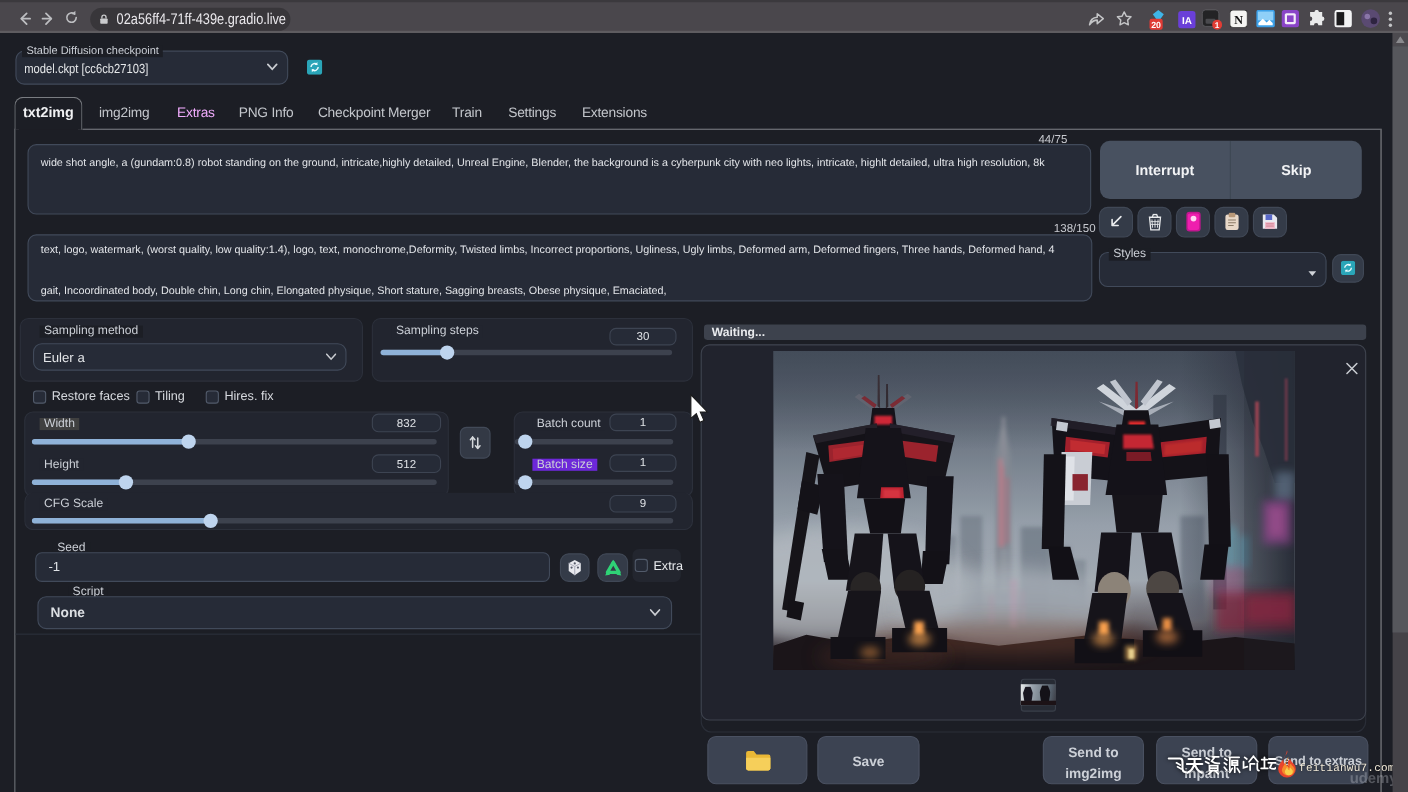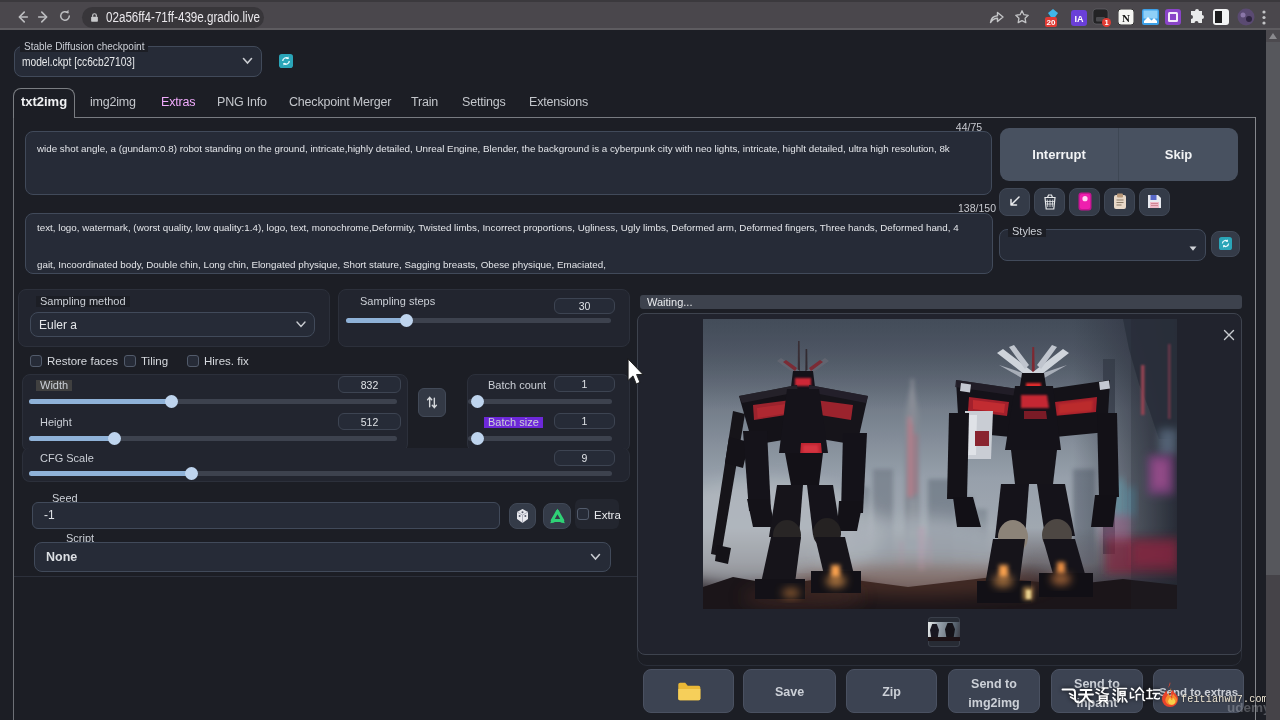--- a/index.html
+++ b/index.html
@@ -129,21 +129,21 @@
     <div class="abs" style="left:13px;top:58px;width:62px;height:30px;border:1px solid #7a7d82;border-bottom:none;border-radius:8px 8px 0 0;background:#1c1e25;"></div>
     <div class="abs" style="left:13px;top:64px;width:62px;text-align:center;font-size:13px;font-weight:bold;color:#f0f1f3;">txt2img</div>
     <div class="abs" style="top:65px;left:90px;font-size:12.5px;color:#c3c6cb;letter-spacing:-0.2px;">img2img</div>
     <div class="abs" style="top:65px;left:161px;font-size:12.5px;color:#f0abfc;letter-spacing:-0.2px;">Extras</div>
     <div class="abs" style="top:65px;left:217px;font-size:12.5px;color:#c3c6cb;letter-spacing:-0.2px;">PNG Info</div>
     <div class="abs" style="top:65px;left:289px;font-size:12.5px;color:#c3c6cb;letter-spacing:-0.2px;">Checkpoint Merger</div>
     <div class="abs" style="top:65px;left:411px;font-size:12.5px;color:#c3c6cb;letter-spacing:-0.2px;">Train</div>
     <div class="abs" style="top:65px;left:462px;font-size:12.5px;color:#c3c6cb;letter-spacing:-0.2px;">Settings</div>
     <div class="abs" style="top:65px;left:529px;font-size:12.5px;color:#c3c6cb;letter-spacing:-0.2px;">Extensions</div>
 
-    <div class="abs" style="left:944px;top:90.5px;width:50px;text-align:center;font-size:10.5px;color:#c8cad0;">44/75</div>
+    <div class="abs" style="left:944px;top:90.5px;width:50px;text-align:left;font-size:10.5px;color:#c8cad0;">44/75</div>
     <div class="input" style="left:25px;top:101px;width:967px;height:64px;"></div>
     <div class="abs" style="left:37px;top:112.5px;font-size:9.8px;color:#e3e5e9;white-space:nowrap;">wide shot angle, a (gundam:0.8) robot standing on the ground, intricate,highly detailed, Unreal Engine, Blender, the background is a cyberpunk city with neo lights, intricate, highlt detailed, ultra high resolution, 8k</div>
     <div class="abs" style="left:946px;top:171.5px;width:50px;text-align:right;font-size:10.5px;color:#c8cad0;">138/150</div>
     <div class="input" style="left:25px;top:183px;width:968px;height:61px;"></div>
     <div class="abs" style="left:37px;top:192px;font-size:9.8px;color:#e3e5e9;white-space:nowrap;">text, logo, watermark, (worst quality, low quality:1.4), logo, text, monochrome,Deformity, Twisted limbs, Incorrect proportions, Ugliness, Ugly limbs, Deformed arm, Deformed fingers, Three hands, Deformed hand, 4</div>
     <div class="abs" style="left:37px;top:229px;font-size:9.8px;color:#e3e5e9;white-space:nowrap;">gait, Incoordinated body, Double chin, Long chin, Elongated physique, Short stature, Sagging breasts, Obese physique, Emaciated,</div>
 
     <div class="abs" style="left:1000px;top:98px;width:238px;height:53px;background:#485160;border-radius:9px;overflow:hidden;">
       <div class="abs" style="left:118px;top:0;width:1px;height:53px;background:#3e4754;"></div>
       <div class="abs" style="left:0;top:19px;width:118px;text-align:center;font-size:13px;font-weight:bold;color:#f2f3f5;">Interrupt</div>
@@ -271,21 +271,21 @@
 
     <div class="blocklabel" style="left:62px;top:503px;">Script</div>
     <div class="input" style="left:34px;top:512px;width:577px;height:30px;"></div>
     <div class="abs" style="left:46px;top:520px;font-size:12.5px;font-weight:bold;color:#dcdfe3;">None</div>
     <svg class="abs" style="left:590px;top:523px" width="11" height="8" viewBox="0 0 11 8">
         <path d="M1.5 1.5 5.5 6l4-4.5" stroke="#c9ccd1" stroke-width="1.5" fill="none" stroke-linecap="round"></path>
       </svg>
     <div class="abs" style="left:14px;top:546px;width:623px;height:1px;background:#2c303b;"></div>
 
     <div class="abs" style="left:640px;top:264.5px;width:602px;height:14px;background:#3d424d;border-radius:3px;"></div>
-    <div class="abs" style="left:647px;top:266px;font-size:11px;font-weight:normal;color:#e9ebee;">Waiting...</div>
+    <div class="abs" style="left:647px;top:266px;font-size:11px;font-weight:bold;color:#e9ebee;">Waiting...</div>
     <div class="abs" style="left:637px;top:283px;width:605px;height:353px;border:1px solid #2a2e38;border-radius:10px;"></div>
     <div class="abs" style="left:637px;top:283px;width:605px;height:342px;background:#21232d;border:1px solid #3e434e;border-radius:8px;"></div>
 
     <svg class="abs" style="left:703px;top:289px" width="474" height="290" viewBox="0 0 474 290">
       <defs>
         <linearGradient id="sky" x1="0" y1="0" x2="0" y2="1">
           <stop offset="0" stop-color="#4d5663"></stop>
           <stop offset="0.30" stop-color="#727c88"></stop>
           <stop offset="0.55" stop-color="#98a2ac"></stop>
           <stop offset="0.72" stop-color="#a2aab2"></stop>
@@ -480,21 +480,20 @@
       <div class="abs" style="left:17px;top:1px;width:10px;height:18px;background:#141218;clip-path:polygon(25% 0,75% 0,100% 35%,80% 100%,20% 100%,0 35%);"></div>
       <div class="abs" style="left:0;top:15px;width:32px;height:4px;background:#1c1216;"></div>
     </div>
 
     <div class="btn" style="left:643px;top:639px;width:91px;height:44px;"></div>
     <svg class="abs" style="left:677px;top:651px" width="24" height="21" viewBox="0 0 19 16">
         <path d="M1 2.5A1.5 1.5 0 0 1 2.5 1h4l2 2.5H17A1.5 1.5 0 0 1 18.5 5v8.5A1.5 1.5 0 0 1 17 15H2.5A1.5 1.5 0 0 1 1 13.5z" fill="#eab836"></path>
         <path d="M1 6h17.5v7.5A1.5 1.5 0 0 1 17 15H2.5A1.5 1.5 0 0 1 1 13.5z" fill="#f6cf5a"></path>
       </svg>
     <div class="btn" style="left:743px;top:639px;width:93px;height:44px;line-height:44px;">Save</div>
-    <div class="btn" style="left:846px;top:639px;width:91px;height:44px;line-height:44px;">Zip</div>
     <div class="btn" style="left:948px;top:639px;width:92px;height:44px;padding-top:5px;line-height:18.5px;">Send to<br>img2img</div>
     <div class="btn" style="left:1051px;top:639px;width:92px;height:44px;padding-top:5px;line-height:18.5px;">Send to<br>inpaint</div>
     <div class="btn" style="left:1153px;top:639px;width:91px;height:44px;line-height:44px;font-size:11.5px;white-space:nowrap;overflow:visible;">Send to extras</div>
 
     <svg class="abs" style="left:1061px;top:655px;filter:drop-shadow(0 0 2px rgba(0,0,0,.9));" width="99" height="20" viewBox="0 0 99 20" fill="none" stroke="#ffffff" stroke-width="1.9" stroke-linecap="round">
       <g>
           <path d="M1.5 4.5h10q2.5 0 2.5 3v6q0 3.5 3 3.5"></path>
           <path d="M8.5 8.5l3.5 2M9.5 12l3.5 2" stroke-width="1.6"></path>
         </g>
       <g transform="translate(17)">

